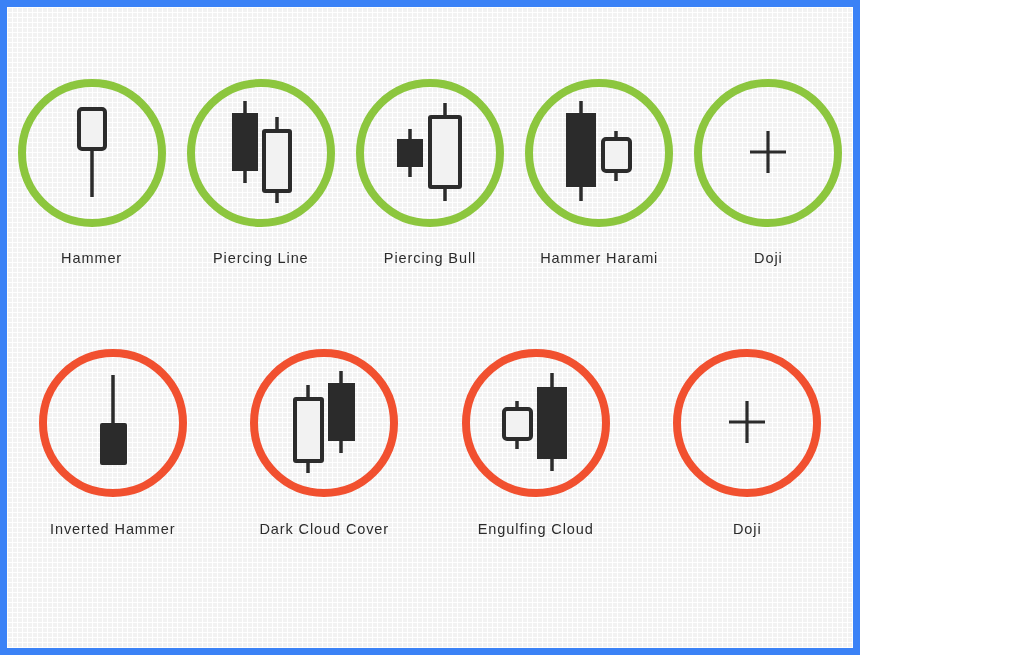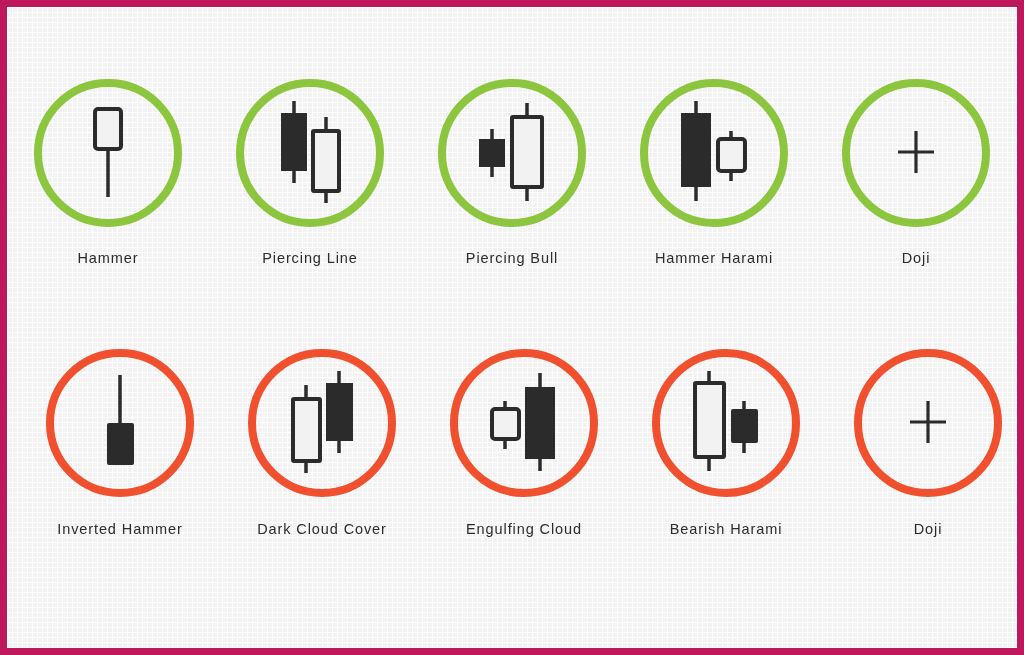--- a/index.html
+++ b/index.html
@@ -10,24 +10,24 @@
     width: 1024px;
     height: 655px;
     overflow: hidden;
     font-family: "Liberation Sans", sans-serif;
     background: #ffffff;
   }
 
   
   #page {
     position: relative;
-    width: 1024px;
+    width: 860px;
     height: 655px;
     box-sizing: border-box;
-    border: 7px solid #be185d;
+    border: 7px solid #3b82f6;
     background: #f1f1f1;
   }
 
   
   #canvas {
     position: absolute;
     inset: 0;
     background-color: #f2f2f2;
     background-image:
       linear-gradient(to right, rgba(255,255,255,0.95) 1px, transparent 1px),
@@ -47,21 +47,21 @@
     justify-content: flex-start;
     padding-top: 72px;
     box-sizing: border-box;
   }
   .row {
     display: flex;
     justify-content: space-around;
     align-items: flex-start;
     width: 100%;
   }
-  .row.row-2 { margin-top: 83px; padding-left: 12px; }
+  .row.row-2 { margin-top: 83px; }
 
   .cell {
     width: 186px;
     display: flex;
     flex-direction: column;
     align-items: center;
   }
 
   .badge {
     width: 148px;
@@ -185,31 +185,20 @@
           <svg width="96" height="124" viewBox="0 0 96 124">
             <line x1="29" y1="40" x2="29" y2="88" stroke="#2b2b2b" stroke-width="3.5"></line>
             <rect x="16" y="48" width="27" height="30" rx="3" fill="#f2f2f2" stroke="#2b2b2b" stroke-width="4"></rect>
             <line x1="64" y1="12" x2="64" y2="110" stroke="#2b2b2b" stroke-width="3.5"></line>
             <rect x="49" y="26" width="30" height="72" fill="#2b2b2b"></rect>
           </svg>
         </div>
         <div class="label">Engulfing Cloud</div>
       </div>
 
-      <div class="cell">
-        <div class="badge bear">
-          <svg width="96" height="124" viewBox="0 0 96 124">
-            <line x1="31" y1="10" x2="31" y2="110" stroke="#2b2b2b" stroke-width="3.5"></line>
-            <rect x="17" y="22" width="29" height="74" rx="1" fill="#f2f2f2" stroke="#2b2b2b" stroke-width="4"></rect>
-            <line x1="66" y1="40" x2="66" y2="92" stroke="#2b2b2b" stroke-width="3.5"></line>
-            <rect x="53" y="48" width="27" height="34" rx="2" fill="#2b2b2b"></rect>
-          </svg>
-        </div>
-        <div class="label">Bearish Harami</div>
-      </div>
 
       <div class="cell">
         <div class="badge bear">
           <svg width="96" height="124" viewBox="0 0 96 124">
             <line x1="48" y1="40" x2="48" y2="82" stroke="#2b2b2b" stroke-width="3.2"></line>
             <line x1="30" y1="61" x2="66" y2="61" stroke="#2b2b2b" stroke-width="3.2"></line>
           </svg>
         </div>
         <div class="label">Doji</div>
       </div>

